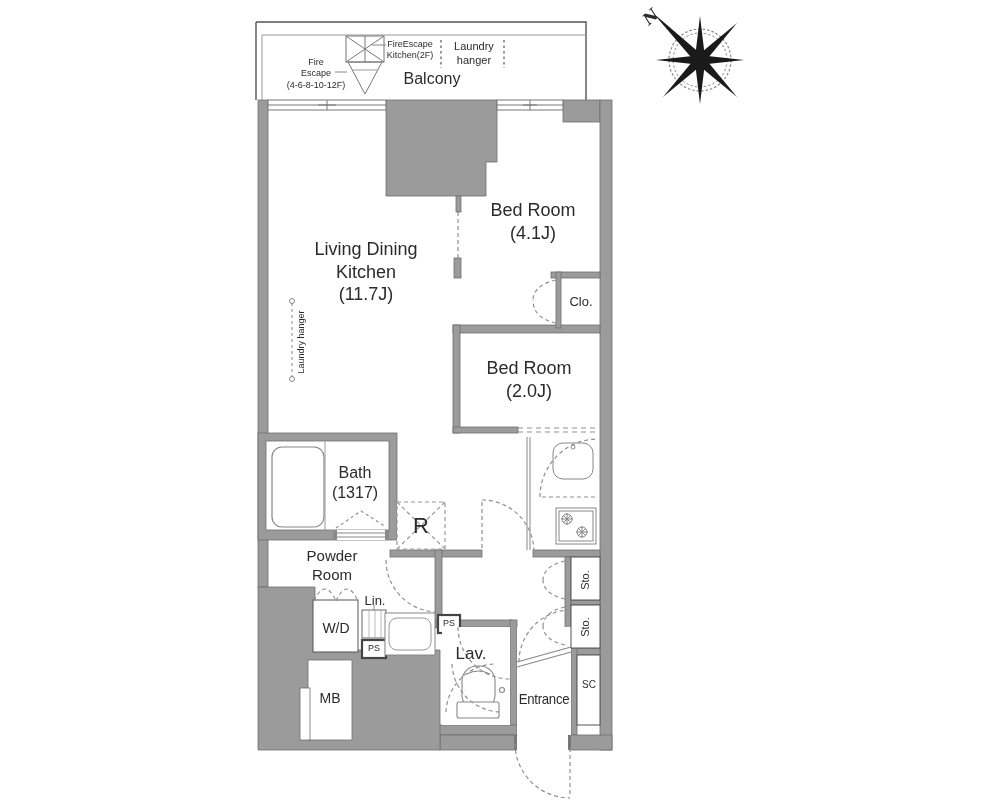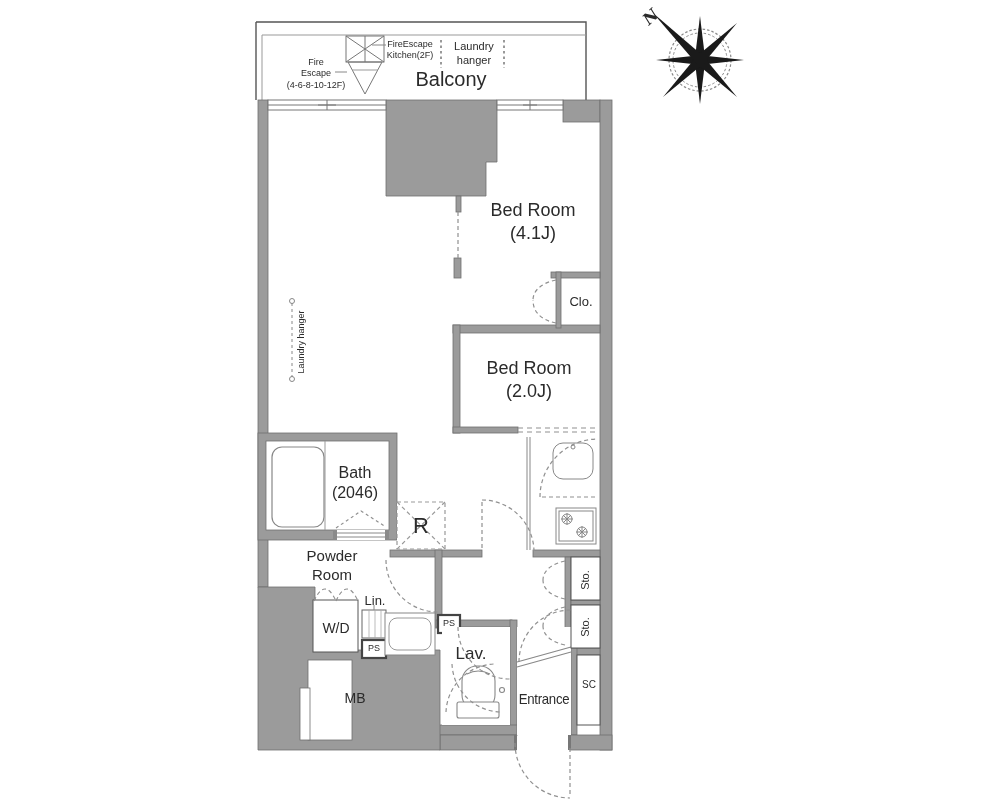--- a/index.html
+++ b/index.html
@@ -169,45 +169,48 @@
       <polygon points="744,60 694,54.5 694,65.5"></polygon>
       <polygon points="656,60 706,54.5 706,65.5"></polygon>
       <polygon points="737,23 699.7,68.1 691.9,60.3"></polygon>
       <polygon points="737,97 699.7,51.9 691.9,59.7"></polygon>
       <polygon points="663,97 708.1,59.7 700.3,51.9"></polygon>
       <polygon points="653,13 708.1,60.3 700.3,68.1"></polygon>
     </g>
   </g>
 </svg>
 
-<div class="lbl" style="left:451px;top:79px;font-size:20px;">Balcony</div>
+<div class="lbl" style="left:432px;top:79px;font-size:16px;">Balcony</div>
 <div class="lbl" style="left:309px;top:74px;font-size:9px;margin-left:7px;">Fire
 Escape
 (4-6-8-10-12F)</div>
 <div class="lbl" style="left:410px;top:50px;font-size:9px;">FireEscape
 Kitchen(2F)</div>
 <div class="lbl" style="left:474px;top:54px;font-size:11px;">Laundry
 hanger</div>
 
+<div class="lbl" style="left:366px;top:272px;font-size:18px;">Living Dining
+Kitchen
+(11.7J)</div>
 <div class="lbl v" style="left:302px;top:342px;font-size:9px;">Laundry hanger</div>
 <div class="lbl" style="left:533px;top:221px;font-size:18px;">Bed Room
 (4.1J)</div>
 <div class="lbl" style="left:581px;top:302px;font-size:13px;">Clo.</div>
 <div class="lbl" style="left:529px;top:379px;font-size:18px;">Bed Room
 (2.0J)</div>
 <div class="lbl" style="left:355px;top:483px;font-size:16px;">Bath
-(2046)</div>
+(1317)</div>
 <div class="lbl" style="left:421px;top:526px;font-size:22px;">R</div>
 <div class="lbl" style="left:332px;top:566px;font-size:15px;">Powder
 Room</div>
 <div class="lbl" style="left:336px;top:629px;font-size:14px;">W/D</div>
 <div class="lbl" style="left:375px;top:601px;font-size:13px;">Lin.</div>
 <div class="lbl" style="left:374px;top:649px;font-size:9px;">PS</div>
 <div class="lbl" style="left:449px;top:624px;font-size:9px;">PS</div>
 <div class="lbl" style="left:471px;top:654px;font-size:17px;text-align:center;">Lav.</div>
 <div class="lbl sq" style="left:544px;top:699px;font-size:15px;">Entrance</div>
 <div class="lbl" style="left:589px;top:685px;font-size:10px;">SC</div>
 <div class="lbl v" style="left:586px;top:580px;font-size:11px;">Sto.</div>
 <div class="lbl v" style="left:586px;top:627px;font-size:11px;">Sto.</div>
-<div class="lbl" style="left:330px;top:699px;font-size:14px;margin-left:25px;">MB</div>
+<div class="lbl" style="left:330px;top:699px;font-size:14px;">MB</div>
 <div class="lbl compass-n" style="left:651px;top:17px;font-size:16px;">N</div>
 
 </div>
 
 </body></html>

